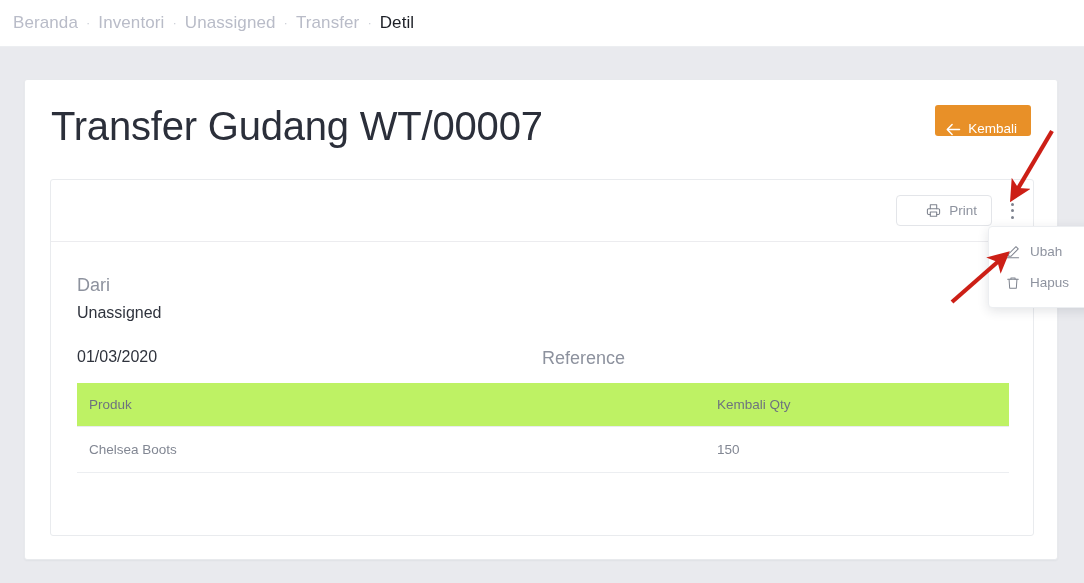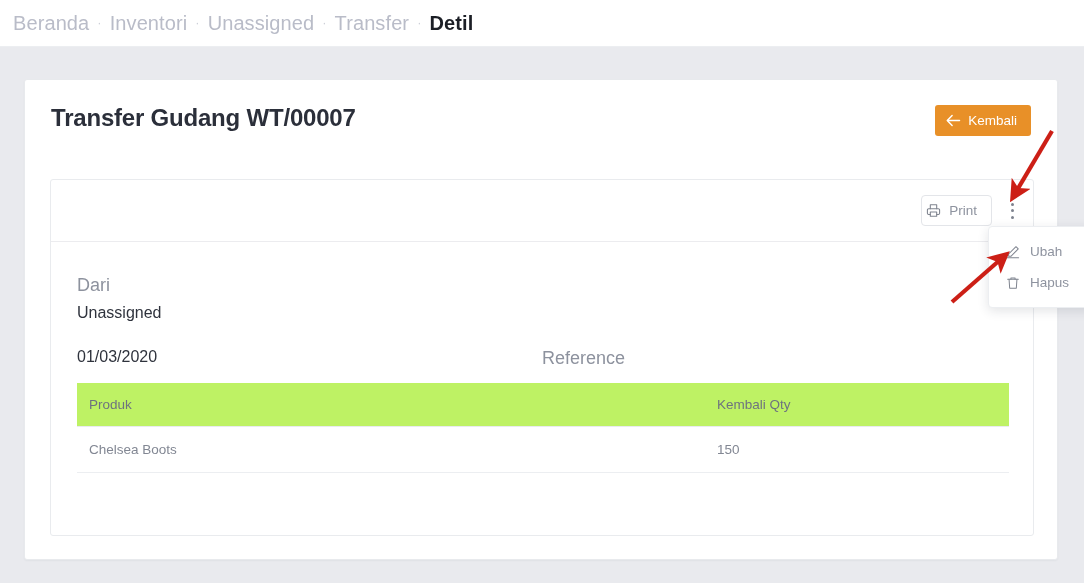--- a/index.html
+++ b/index.html
@@ -23,28 +23,28 @@
     left: 0; top: 0;
     width: 1084px;
     height: 47px;
     background: #ffffff;
     border-bottom: 1px solid #eceef1;
     display: flex;
     align-items: center;
     padding-left: 13px;
   }
   .crumb {
-    font-size: 20px;
+    font-size: 17px;
     color: #b9bcc8;
     letter-spacing: 0.1px;
     white-space: nowrap;
   }
   .crumb.active {
     color: #1c1f26;
-    font-weight: bold;
+    font-weight: normal;
   }
   .crumb-sep {
     color: #cdd0d8;
     font-size: 13px;
     margin: 0 8px;
     position: relative;
     top: -1px;
   }
 
   
@@ -61,41 +61,41 @@
   }
 
   .card-head {
     position: relative;
     height: 99px;
   }
   .page-title {
     position: absolute;
     left: 26px;
     top: 24px;
-    font-size: 24px;
-    font-weight: bold;
+    font-size: 40px;
+    font-weight: normal;
     color: #2b2f3a;
     letter-spacing: -0.2px;
     white-space: nowrap;
   }
 
   .btn-kembali {
     position: absolute;
     right: 26px;
     top: 25px;
     height: 31px;
     padding: 0 14px 0 11px;
     background: #e89028;
     border: none;
     border-radius: 3px;
     color: #ffffff;
     font-size: 13.5px;
     font-family: "Liberation Sans", sans-serif;
     display: flex;
-    align-items: center;
+    align-items: flex-end;
     gap: 7px;
     cursor: pointer;
     white-space: nowrap;
   }
   .btn-kembali svg { display: block; }
 
   
   .panel {
     position: absolute;
     left: 25px;
@@ -111,21 +111,21 @@
     position: relative;
     height: 62px;
     border-bottom: 1px solid #ececef;
   }
 
   .btn-print {
     position: absolute;
     right: 41px;
     top: 15px;
     height: 31px;
-    padding: 0 14px 0 4px;
+    padding: 0 14px 0 29px;
     background: #ffffff;
     border: 1px solid #e3e5e9;
     border-radius: 4px;
     color: #8e939f;
     font-size: 13.5px;
     font-family: "Liberation Sans", sans-serif;
     display: flex;
     align-items: center;
     gap: 8px;
     cursor: pointer;

